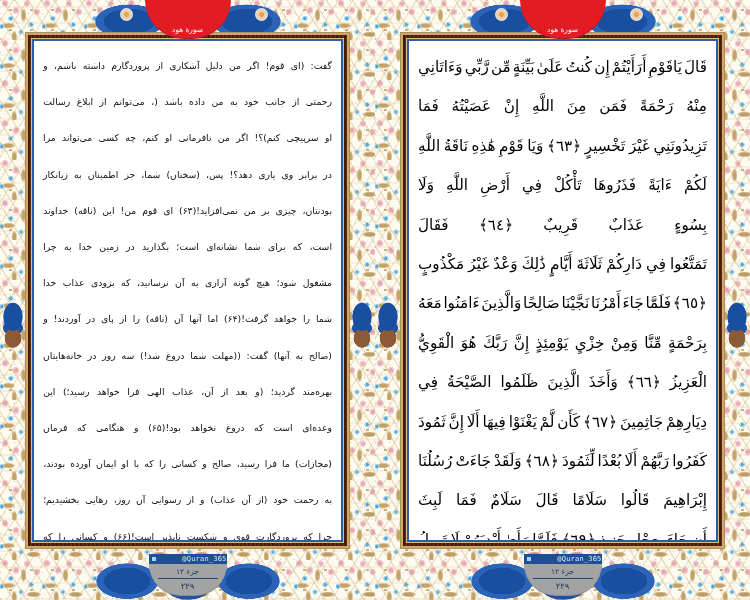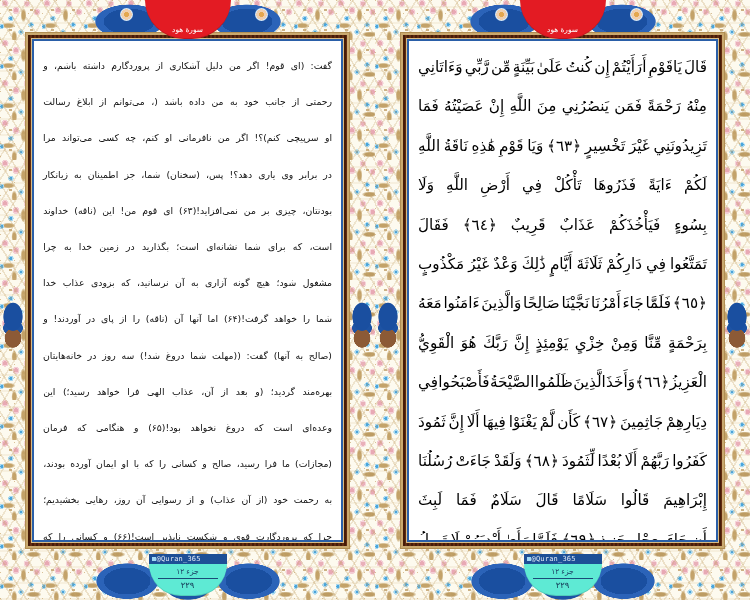--- a/index.html
+++ b/index.html
@@ -109,25 +109,25 @@
      display:flex;align-items:flex-end;justify-content:center;padding-bottom:5px;
      z-index:6;}
   .surah-cap span{color:#fff;font-size:7.4px;direction:rtl;
      font-family:"DejaVu Sans",sans-serif;letter-spacing:.3px;}
 
   
   .foot{position:absolute;bottom:4px;left:50%;transform:translateX(-50%);
      width:78px;z-index:6;text-align:center;}
   .wm{background:#1d4f96;color:#dfe9f6;font-size:7px;letter-spacing:.2px;
       font-family:"DejaVu Sans Mono","Liberation Mono",monospace;
-      padding:1px 0 1px 8px;position:relative;text-align:left;}
+      padding:1px 0 1px 8px;position:relative;text-align:right;}
   .wm .sq{position:absolute;left:3px;top:50%;transform:translateY(-50%);
       width:4px;height:4px;background:#9fd8f5;}
-  .badge{background:#5eead4;border-radius:0 0 39px 39px;padding:2px 0 4px;
-      box-shadow:inset 0 -1px 0 rgba(0,0,0,.12);font-family:Liberation Serif, serif;}
+  .badge{background:#a3a3a3;border-radius:0 0 39px 39px;padding:2px 0 4px;
+      box-shadow:inset 0 -1px 0 rgba(0,0,0,.12);}
   .badge .jz{color:#1b3f63;font-size:7.6px;direction:rtl;line-height:11px;
       border-bottom:1px solid #1a4a78;margin:0 9px;padding-bottom:1px;}
   .badge .pg{color:#123352;font-size:8.4px;direction:rtl;line-height:12px;
       padding-top:1px;}
 </style>
 </head>
 <body>
 
 <div class="spread">
 
@@ -402,21 +402,20 @@
                     <span>عَلَىٰ</span>
                     <span>بَيِّنَةٍ</span>
                     <span>مِّن</span>
                     <span>رَّبِّي</span>
                     <span>وَءَاتَانِي</span>
                   </div>
                   <div class="ln">
                     <span>مِنْهُ</span>
                     <span>رَحْمَةً</span>
                     <span>فَمَن</span>
-                    <span>يَنصُرُنِي</span>
                     <span>مِنَ</span>
                     <span>اللَّهِ</span>
                     <span>إِنْ</span>
                     <span>عَصَيْتُهُ</span>
                     <span>فَمَا</span>
                   </div>
                   <div class="ln">
                     <span>تَزِيدُونَنِي</span>
                     <span>غَيْرَ</span>
                     <span>تَخْسِيرٍ</span>
@@ -432,21 +431,20 @@
                     <span>ءَايَةً</span>
                     <span>فَذَرُوهَا</span>
                     <span>تَأْكُلْ</span>
                     <span>فِي</span>
                     <span>أَرْضِ</span>
                     <span>اللَّهِ</span>
                     <span>وَلَا</span>
                   </div>
                   <div class="ln">
                     <span>بِسُوءٍ</span>
-                    <span>فَيَأْخُذَكُمْ</span>
                     <span>عَذَابٌ</span>
                     <span>قَرِيبٌ</span>
                     <span>﴿٦٤﴾</span>
                     <span>فَقَالَ</span>
                   </div>
                   <div class="ln">
                     <span>تَمَتَّعُوا</span>
                     <span>فِي</span>
                     <span>دَارِكُمْ</span>
                     <span>ثَلَاثَةَ</span>
@@ -478,21 +476,20 @@
                     <span>هُوَ</span>
                     <span>الْقَوِيُّ</span>
                   </div>
                   <div class="ln">
                     <span>الْعَزِيزُ</span>
                     <span>﴿٦٦﴾</span>
                     <span>وَأَخَذَ</span>
                     <span>الَّذِينَ</span>
                     <span>ظَلَمُوا</span>
                     <span>الصَّيْحَةُ</span>
-                    <span>فَأَصْبَحُوا</span>
                     <span>فِي</span>
                   </div>
                   <div class="ln">
                     <span>دِيَارِهِمْ</span>
                     <span>جَاثِمِينَ</span>
                     <span>﴿٦٧﴾</span>
                     <span>كَأَن</span>
                     <span>لَّمْ</span>
                     <span>يَغْنَوْا</span>
                     <span>فِيهَا</span>

